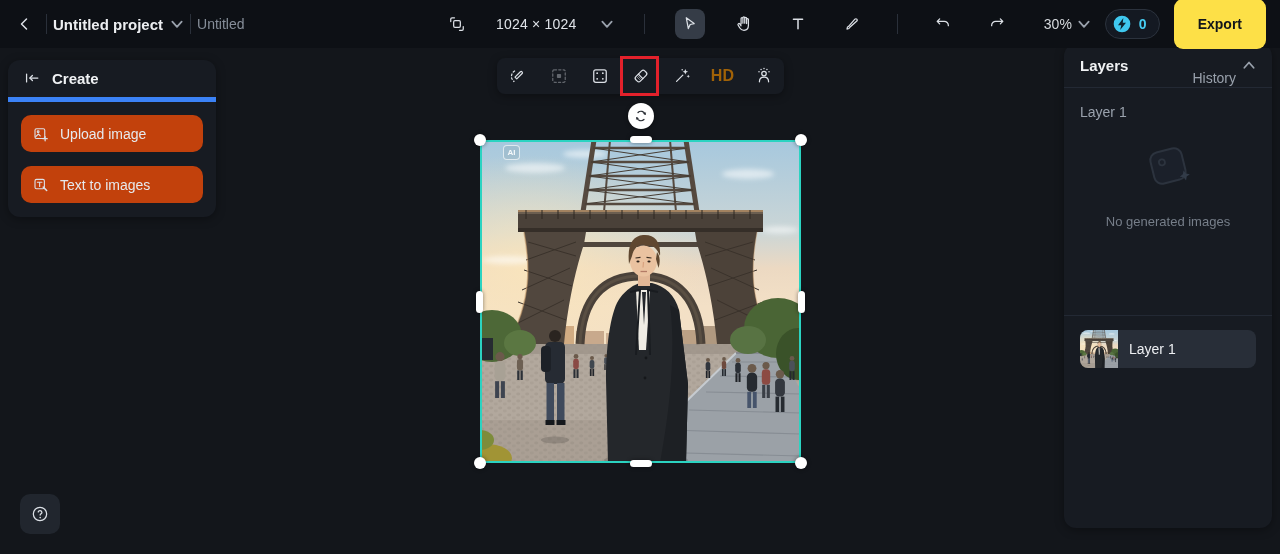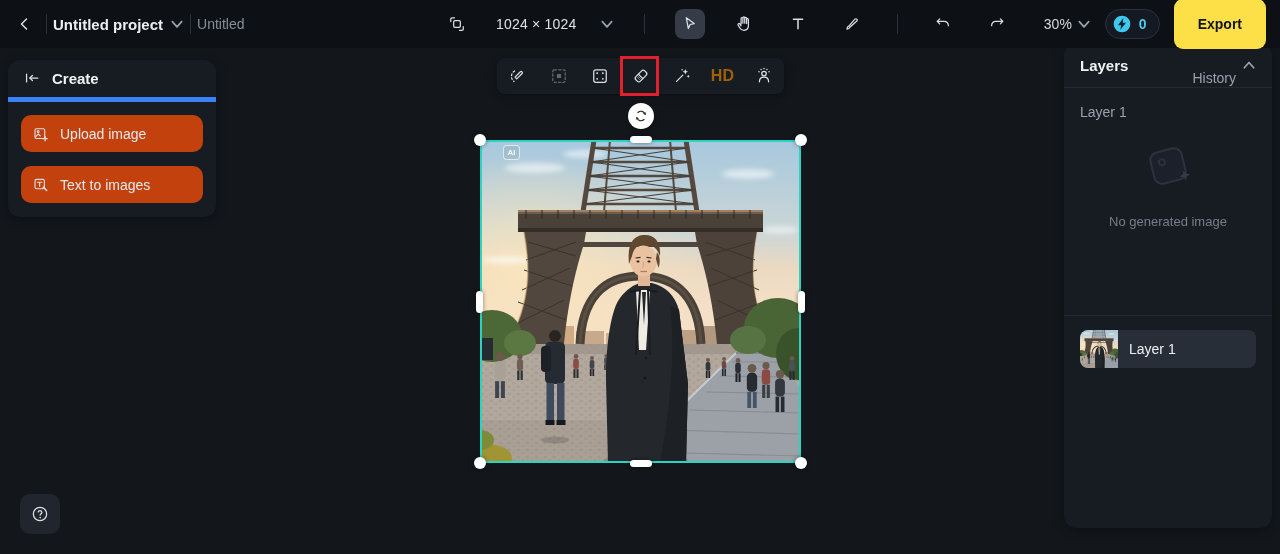--- a/index.html
+++ b/index.html
@@ -550,21 +550,21 @@
     <div class="lp-content">
       <div class="group-label">Layer 1</div>
       <div class="empty-state">
         <svg class="empty-ico" viewBox="0 0 52 52">
           <g transform="rotate(-14 26 26)">
             <rect x="10" y="10" width="32" height="32" rx="8" fill="#1b202a" stroke="#2c333e" stroke-width="2"></rect>
             <circle cx="21" cy="21" r="3" fill="none" stroke="#2c333e" stroke-width="1.8"></circle>
             <path d="M40,34 l1.6,3.6 3.6,1.6 -3.6,1.6 -1.6,3.6 -1.6,-3.6 -3.6,-1.6 3.6,-1.6 z" fill="#323b48"></path>
           </g>
         </svg>
-        <div class="empty-text">No generated image</div>
+        <div class="empty-text">No generated images</div>
       </div>
     </div>
     <div class="lp-divider"></div>
     <div class="layer-item">
       <div class="layer-thumb">
         <svg viewBox="0 0 321 323" preserveAspectRatio="xMidYMid slice">
             <use href="#scene-art" width="321" height="323"></use>
           </svg>
       </div>
       <span class="label">Layer 1</span>

